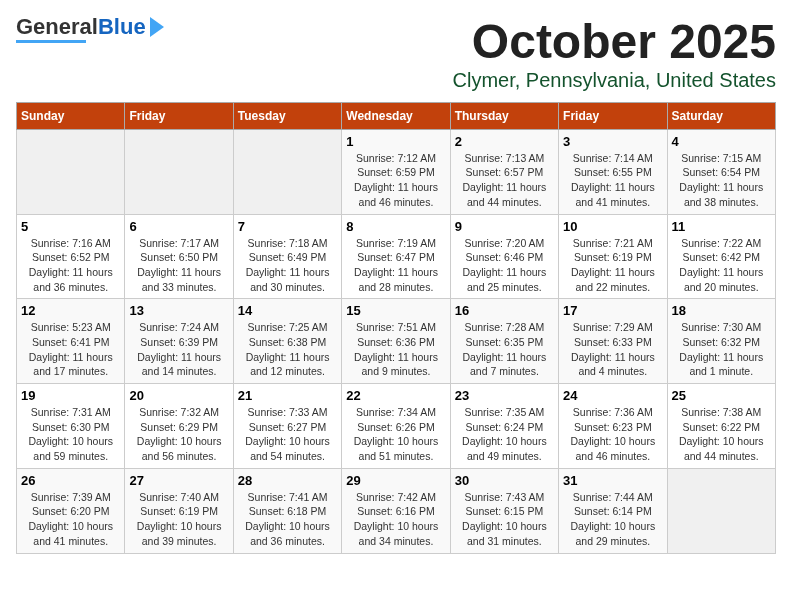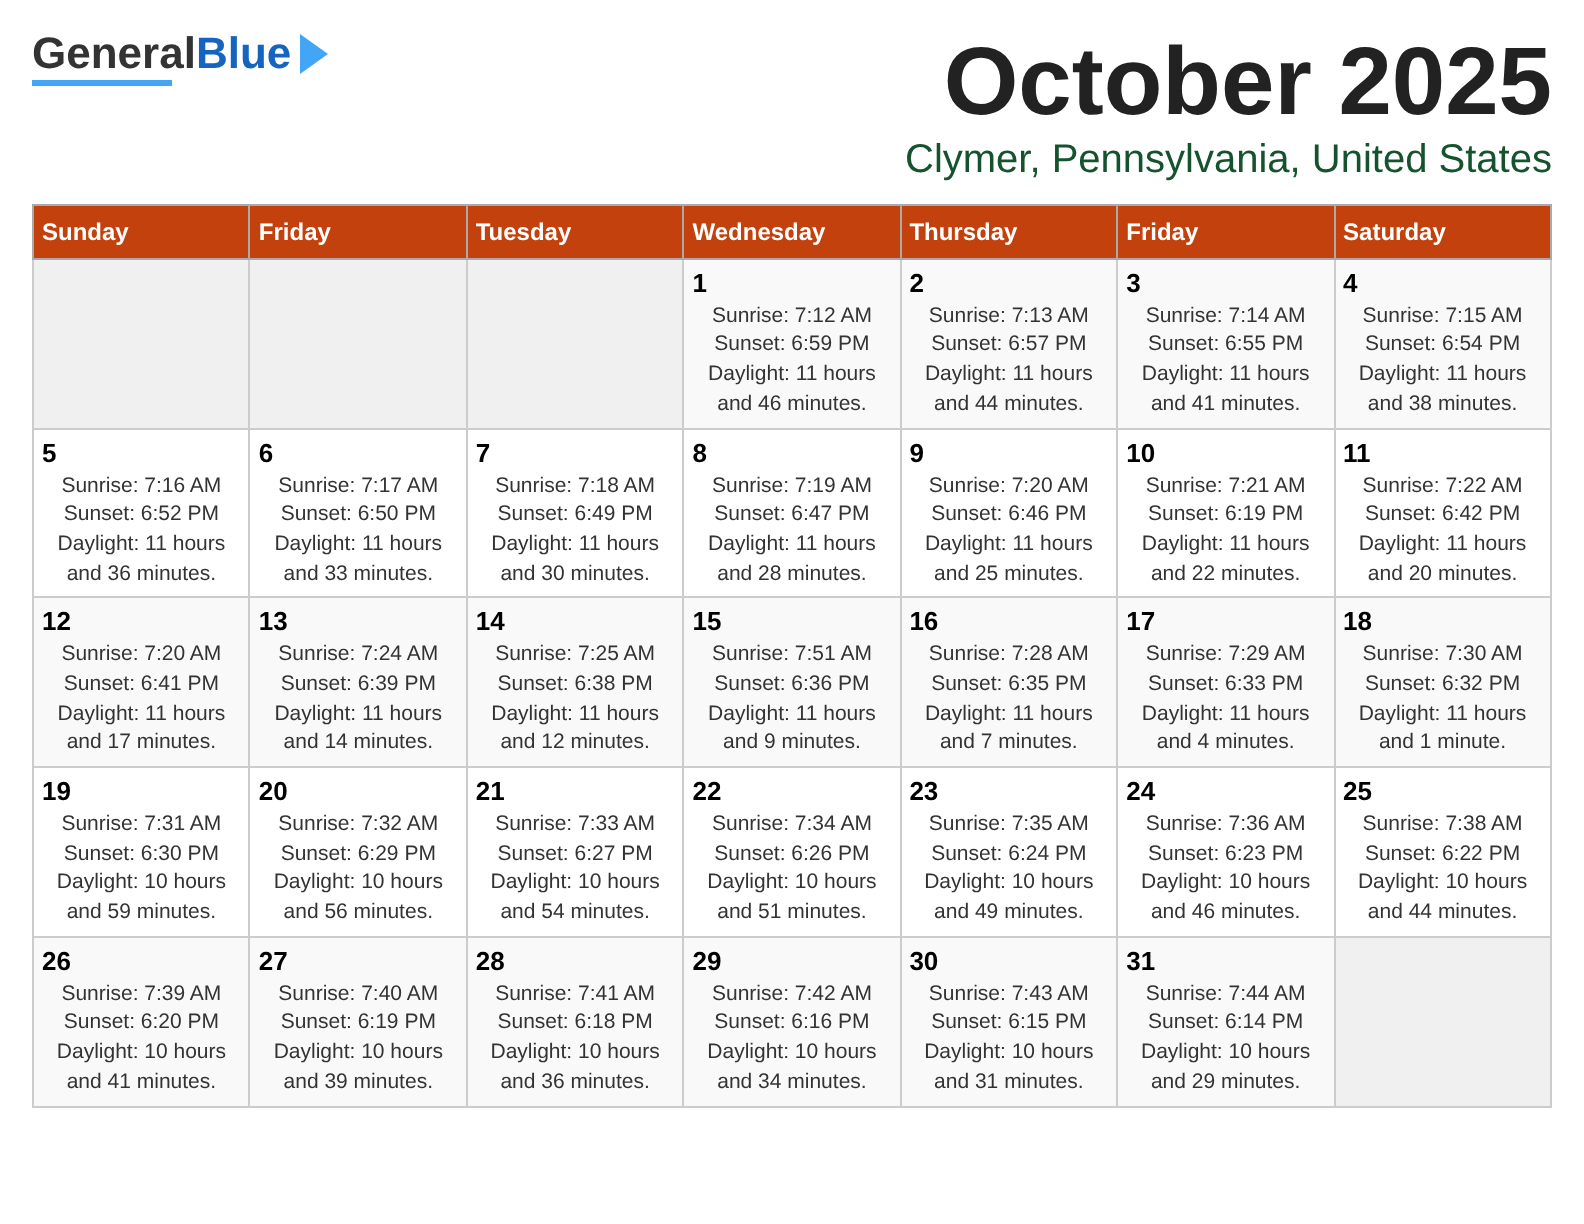--- a/index.html
+++ b/index.html
@@ -199,21 +199,21 @@
         <td>
           <span class="day-num">11</span>
           <div class="day-info">Sunrise: 7:22 AM
 Sunset: 6:42 PM
 Daylight: 11 hours and 20 minutes.</div>
         </td>
       </tr>
       <tr>
         <td>
           <span class="day-num">12</span>
-          <div class="day-info">Sunrise: 7:20 AM
+          <div class="day-info">Sunrise: 5:23 AM
 Sunset: 6:41 PM
 Daylight: 11 hours and 17 minutes.</div>
         </td>
         <td>
           <span class="day-num">13</span>
           <div class="day-info">Sunrise: 7:24 AM
 Sunset: 6:39 PM
 Daylight: 11 hours and 14 minutes.</div>
         </td>
         <td>

